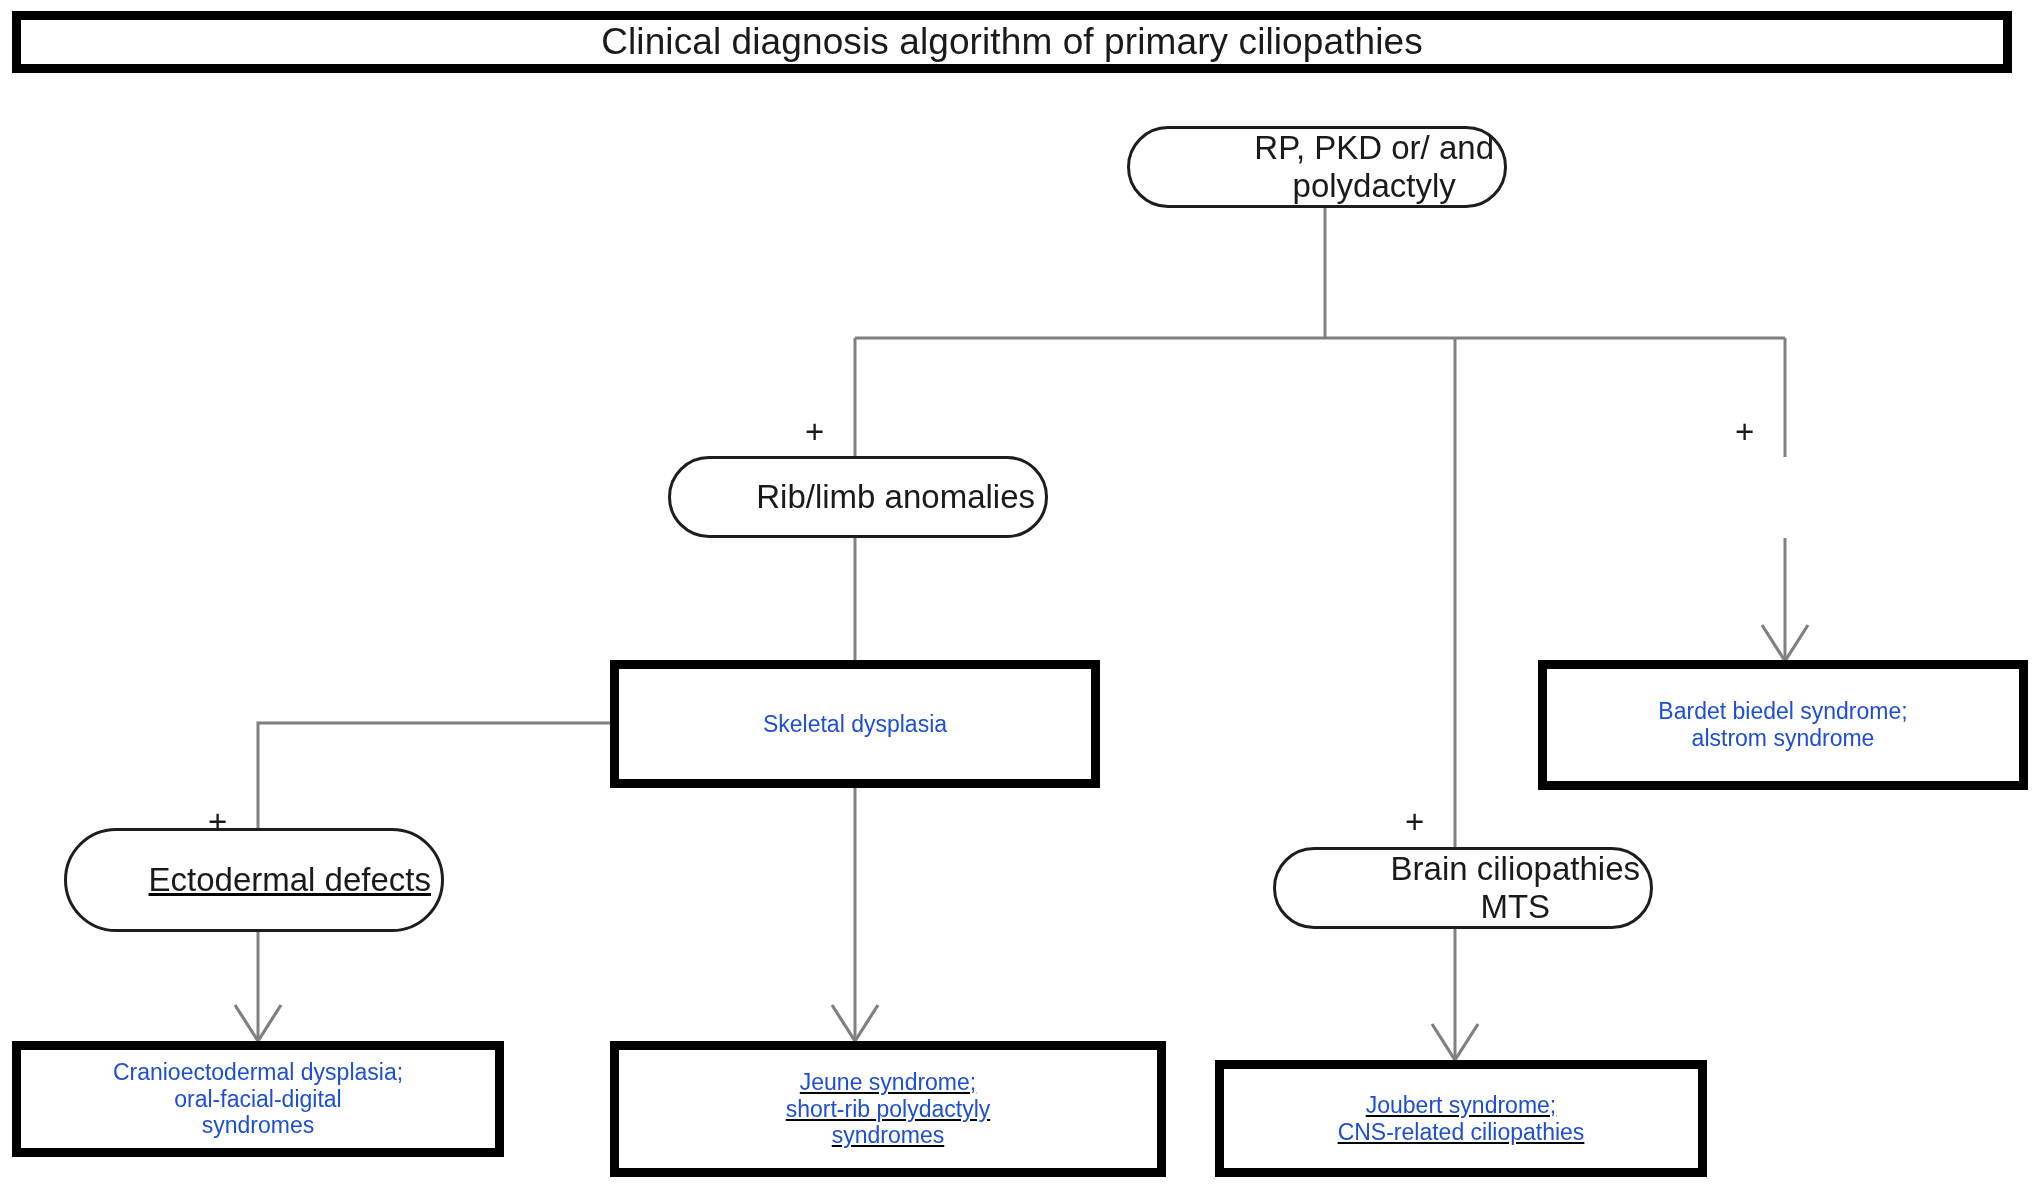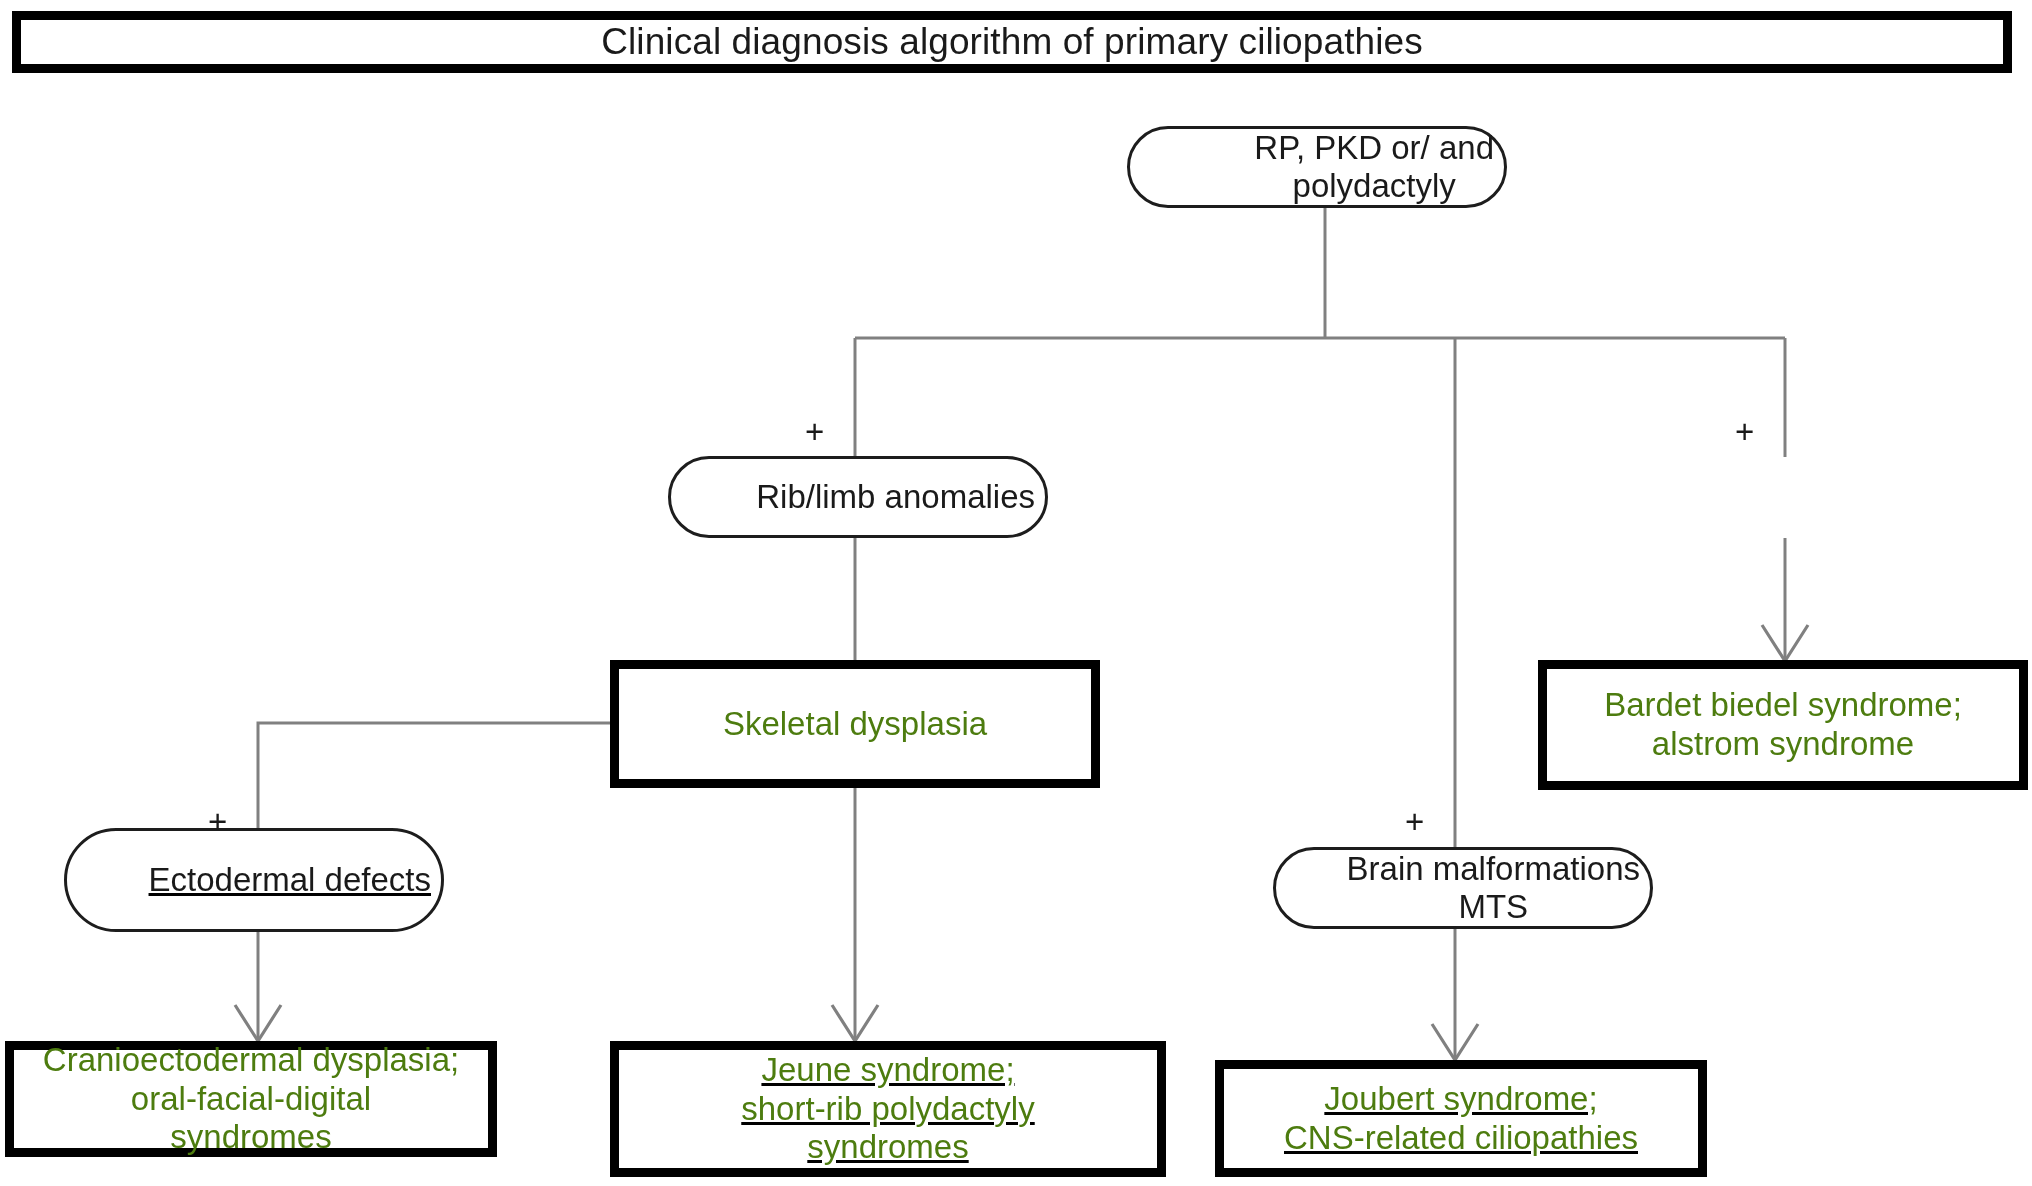--- a/index.html
+++ b/index.html
@@ -68,22 +68,22 @@
     position: absolute;
     box-sizing: border-box;
     background: #ffffff;
     border: 9px solid #000000;
     display: flex;
     align-items: center;
     justify-content: center;
     z-index: 3;
   }
   .node-box .label {
-    font-size: 33px;
-    color: #4d7c0f;
+    font-size: 23px;
+    color: #1d4ed8;
     line-height: 1.17;
     text-align: center;
     white-space: pre-line;
     padding: 0 8px;
   }
 
   
   .plus-mark {
     position: absolute;
     font-size: 33px;
@@ -154,25 +154,25 @@
 alstrom syndrome</span>
   </div>
 
   <div class="plus-mark" style="left:208px; top:805px;">+</div>
   <div class="node-round" style="left:64px; top:828px; width:380px; height:104px;text-decoration:underline;">
     <span class="label">Ectodermal defects</span>
   </div>
 
   <div class="plus-mark" style="left:1405px; top:805px;">+</div>
   <div class="node-round" style="left:1273px; top:847px; width:380px; height:82px;">
-    <span class="label">Brain malformations
+    <span class="label">Brain ciliopathies
 MTS</span>
   </div>
 
-  <div class="node-box" style="left:5px; top:1041px; width:492px; height:116px;justify-content:center;">
+  <div class="node-box" style="left:12px; top:1041px; width:492px; height:116px;justify-content:center;">
     <span class="label">Cranioectodermal dysplasia;
 oral-facial-digital
 syndromes</span>
   </div>
 
   <div class="node-box" style="left:610px; top:1041px; width:556px; height:136px;text-decoration:underline;">
     <span class="label">Jeune syndrome;
 short-rib polydactyly
 syndromes</span>
   </div>

